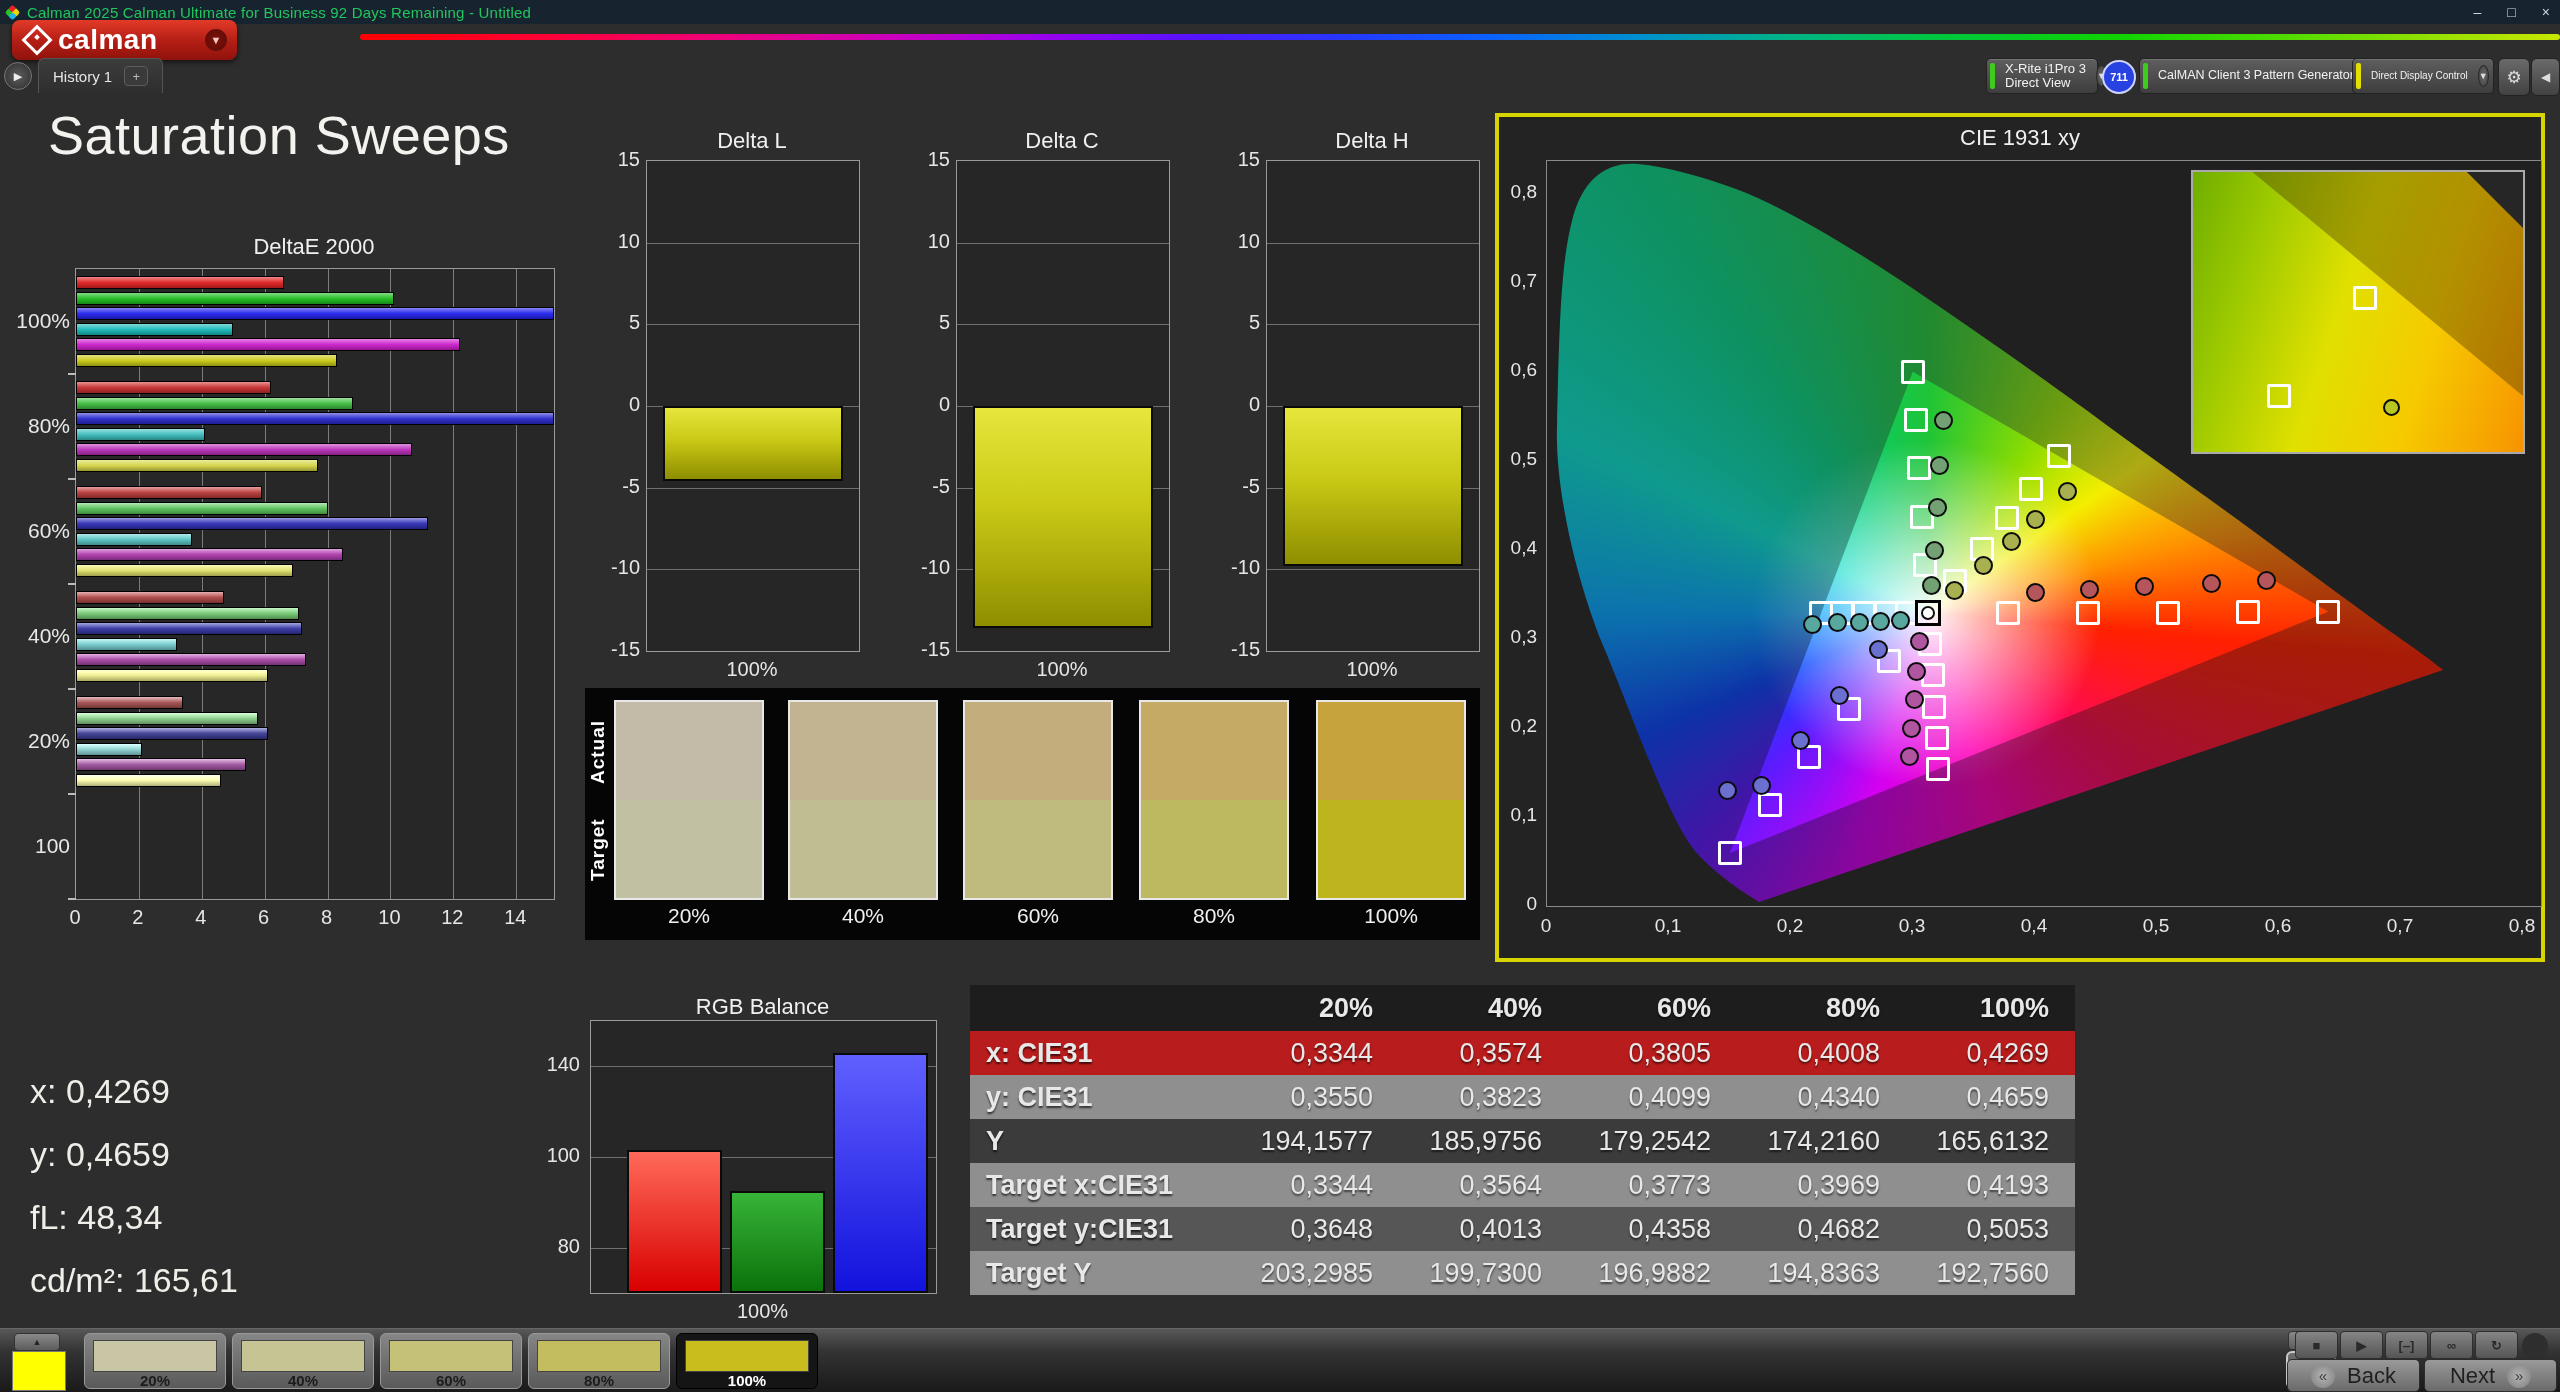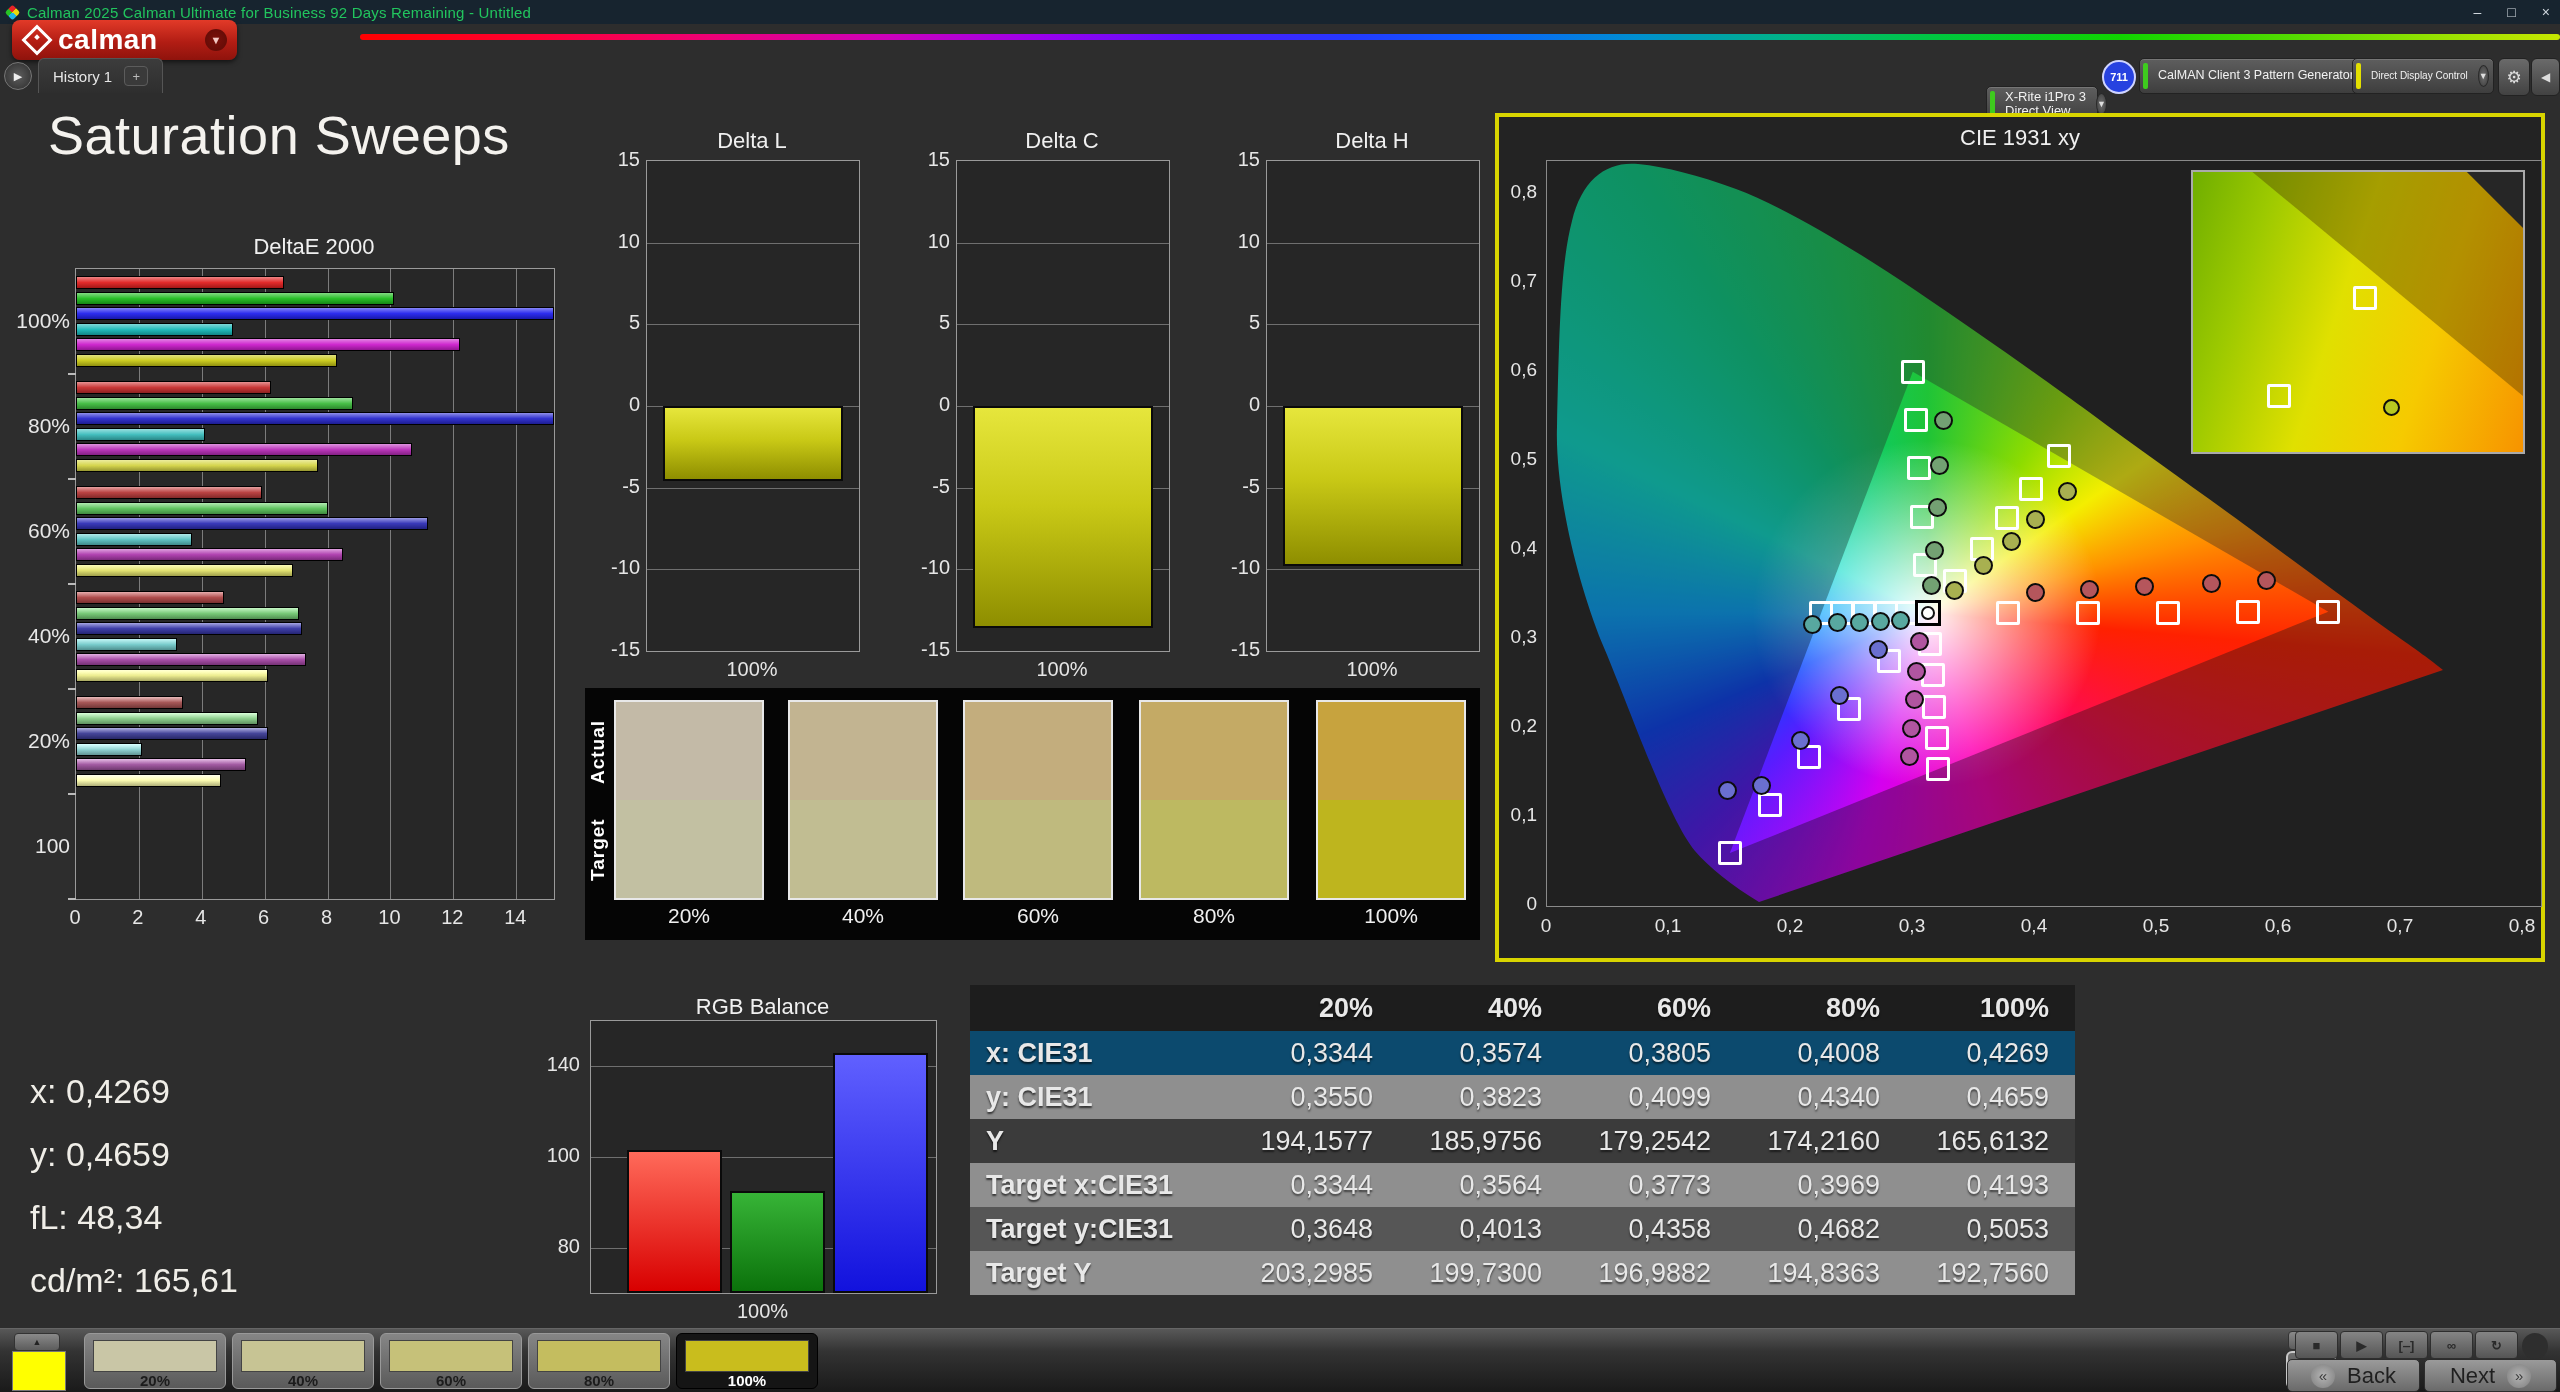--- a/index.html
+++ b/index.html
@@ -186,21 +186,21 @@
   </div>
 
   <div id="tabrow">
     <div id="tab-scroll">▶</div>
     <div id="tab-history">
       <span>History 1</span>
       <span id="tab-add">+</span>
     </div>
   </div>
 
-  <div class="devbox" style="left:1986px;width:112px;margin-top:28px;">
+  <div class="devbox" style="left:1986px;width:112px;">
     <div class="accent" style="background:#3ecb1e;"></div>
     <div class="txt">
       <div class="l1">X-Rite i1Pro 3</div>
       <div class="l2">Direct View</div>
     </div>
     <div class="arrow">▼</div>
   </div>
   <div id="meterbadge">711</div>
   <div class="devbox" style="left:2139px;width:250px;">
     <div class="accent" style="background:#3ecb1e;"></div>
@@ -503,21 +503,21 @@
 
   <div id="dtable">
       <div class="hrow">
         <div class="lc"></div>
         <div class="vc">20%</div>
         <div class="vc">40%</div>
         <div class="vc">60%</div>
         <div class="vc">80%</div>
         <div class="vc">100%</div>
       </div>
-      <div class="row" style="background: #0c4a6e;">
+      <div class="row" style="background: #b91c1c;">
         <div class="lc">x: CIE31</div>
         <div class="vc">0,3344</div>
         <div class="vc">0,3574</div>
         <div class="vc">0,3805</div>
         <div class="vc">0,4008</div>
         <div class="vc">0,4269</div>
       </div>
       <div class="row" style="background: rgb(143, 143, 143);">
         <div class="lc">y: CIE31</div>
         <div class="vc">0,3550</div>

